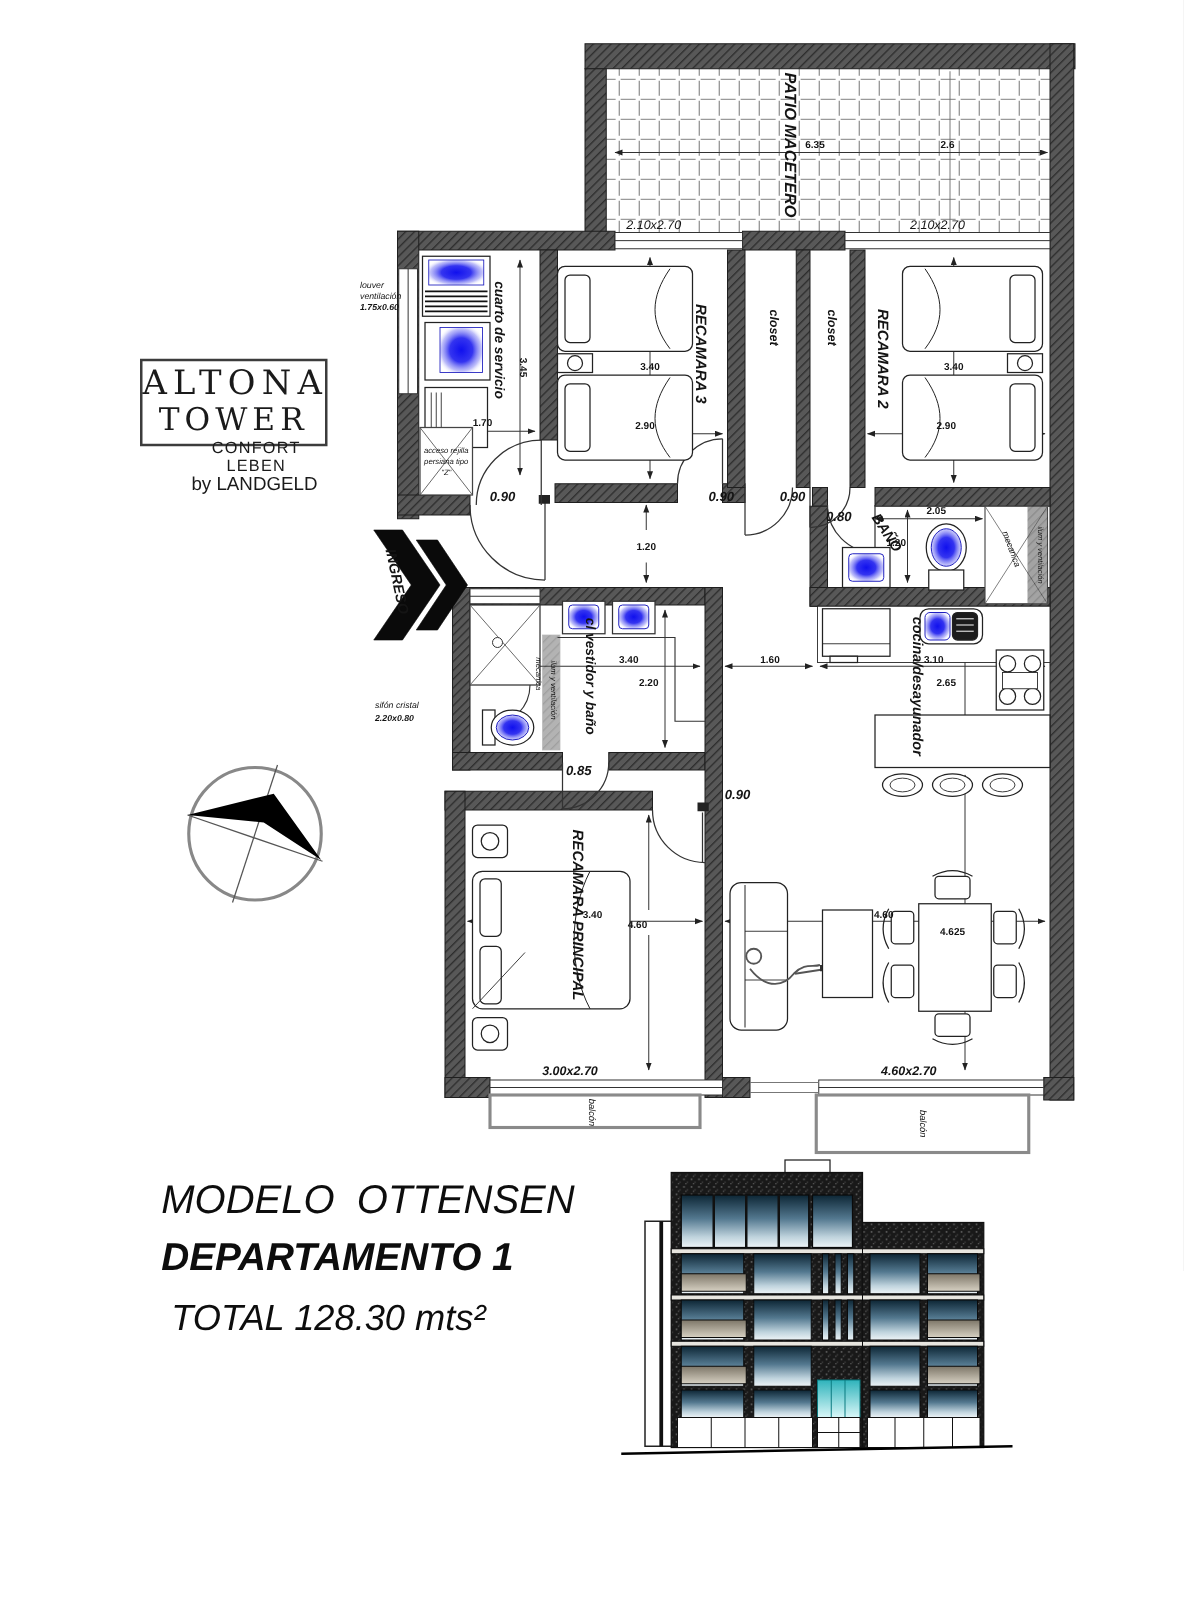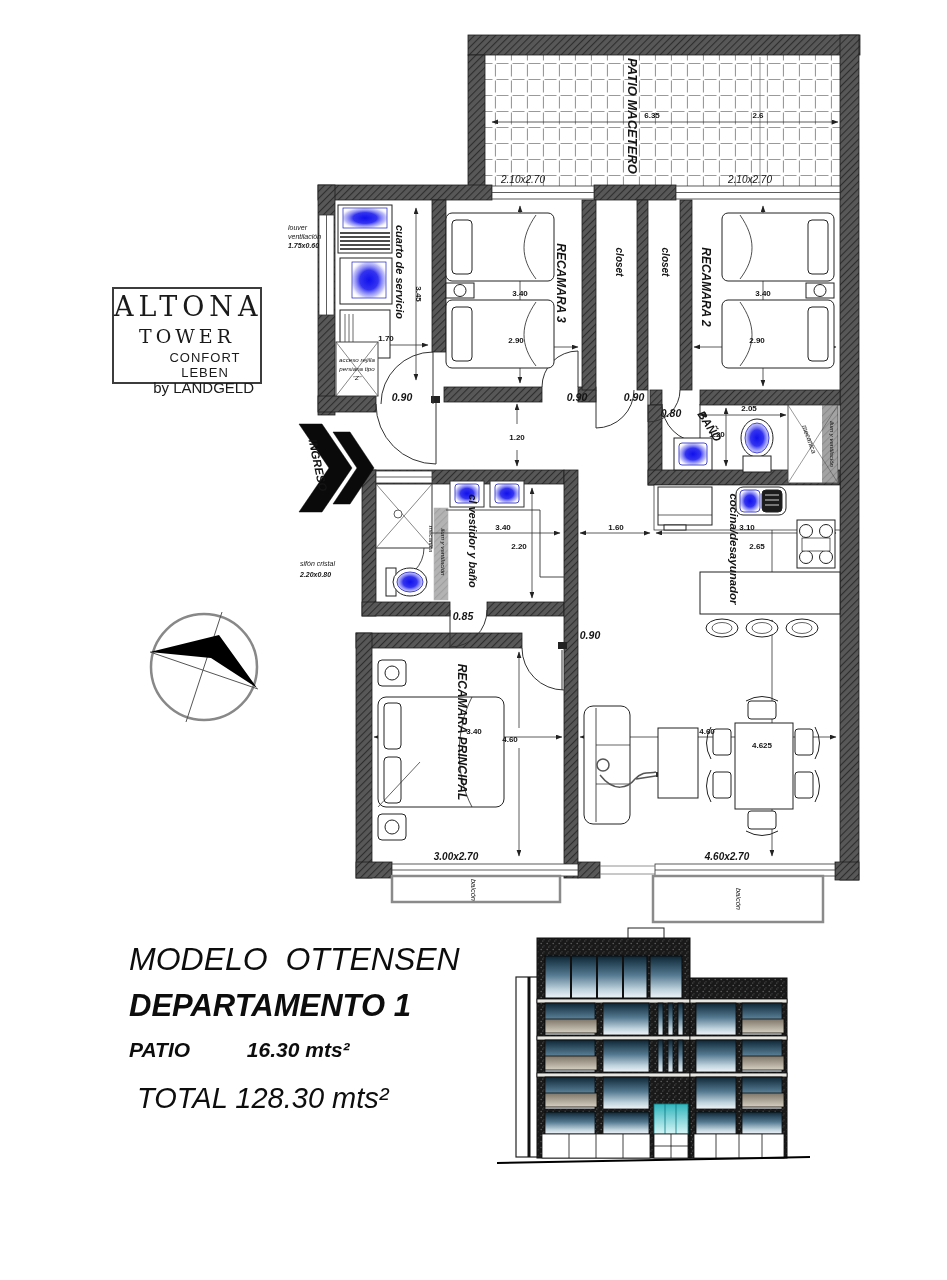--- a/index.html
+++ b/index.html
@@ -1,24 +1,24 @@
 <!DOCTYPE html>
 <html><head>
 <meta charset="utf-8">
 <style>
   html,body{margin:0;padding:0;background:#e8e8e8;}
   .sheet{position:relative;width:947px;height:1280px;background:#ffffff;overflow:hidden;
          font-family:"Liberation Sans",sans-serif;}
   svg{position:absolute;left:0;top:0;}
   svg text{font-family:"Liberation Sans",sans-serif;fill:#141414;}
 
-  .branding{position:absolute;left:112px;top:287px;width:150px;height:97px;
+  .branding{position:absolute;left:112px;top:287px;width:150px;height:70px;
             border:2px solid #3c3c3c;text-align:center;color:#1a1a1a;box-sizing:border-box;padding-top:3px;}
   .b1{font-family:"DejaVu Serif","Liberation Serif",serif;font-size:27px;letter-spacing:5px;line-height:30px;}
-  .b2{font-family:"DejaVu Serif","Liberation Serif",serif;font-size:19px;letter-spacing:4px;line-height:28px;}
+  .b2{font-family:"DejaVu Serif","Liberation Serif",serif;font-size:25px;letter-spacing:4px;line-height:28px;}
   .b3{font-size:13px;line-height:15px;letter-spacing:1px;margin-left:36px;}
   .b4{font-size:15px;line-height:16px;text-align:right;padding-right:6px;}
 
   .summary{position:absolute;left:129px;top:940px;width:360px;color:#0d0d0d;}
   .model{font-size:32px;font-style:italic;font-weight:400;line-height:38px;white-space:pre;margin-bottom:10px;}
   .unit{font-size:31px;font-style:italic;font-weight:700;line-height:36px;margin-bottom:14px;}
   .srow{font-size:21px;font-style:italic;font-weight:700;line-height:23px;margin-bottom:20px;}
   .srow .lab{display:inline-block;min-width:112px;}
   .total{font-size:29px;font-style:italic;font-weight:400;line-height:34px;margin-top:4px;padding-left:8px;}
 </style>
@@ -468,23 +468,19 @@
 <div class="branding">
   <div class="b1">ALTONA</div>
   <div class="b2">TOWER</div>
   <div class="b3">CONFORT LEBEN</div>
   <div class="b4">by LANDGELD</div>
 </div>
 
 <div class="summary">
   <div class="model">MODELO  OTTENSEN</div>
   <div class="unit">DEPARTAMENTO 1</div>
-  <div class="srow">
-    <span class="lab">PATIO</span>
-    <span class="val">16.30 mts²</span>
-  </div>
   <div class="total">
     <span>TOTAL</span>
     <span>128.30 mts²</span>
   </div>
 </div>
 
 </div>
 
 </body></html>

